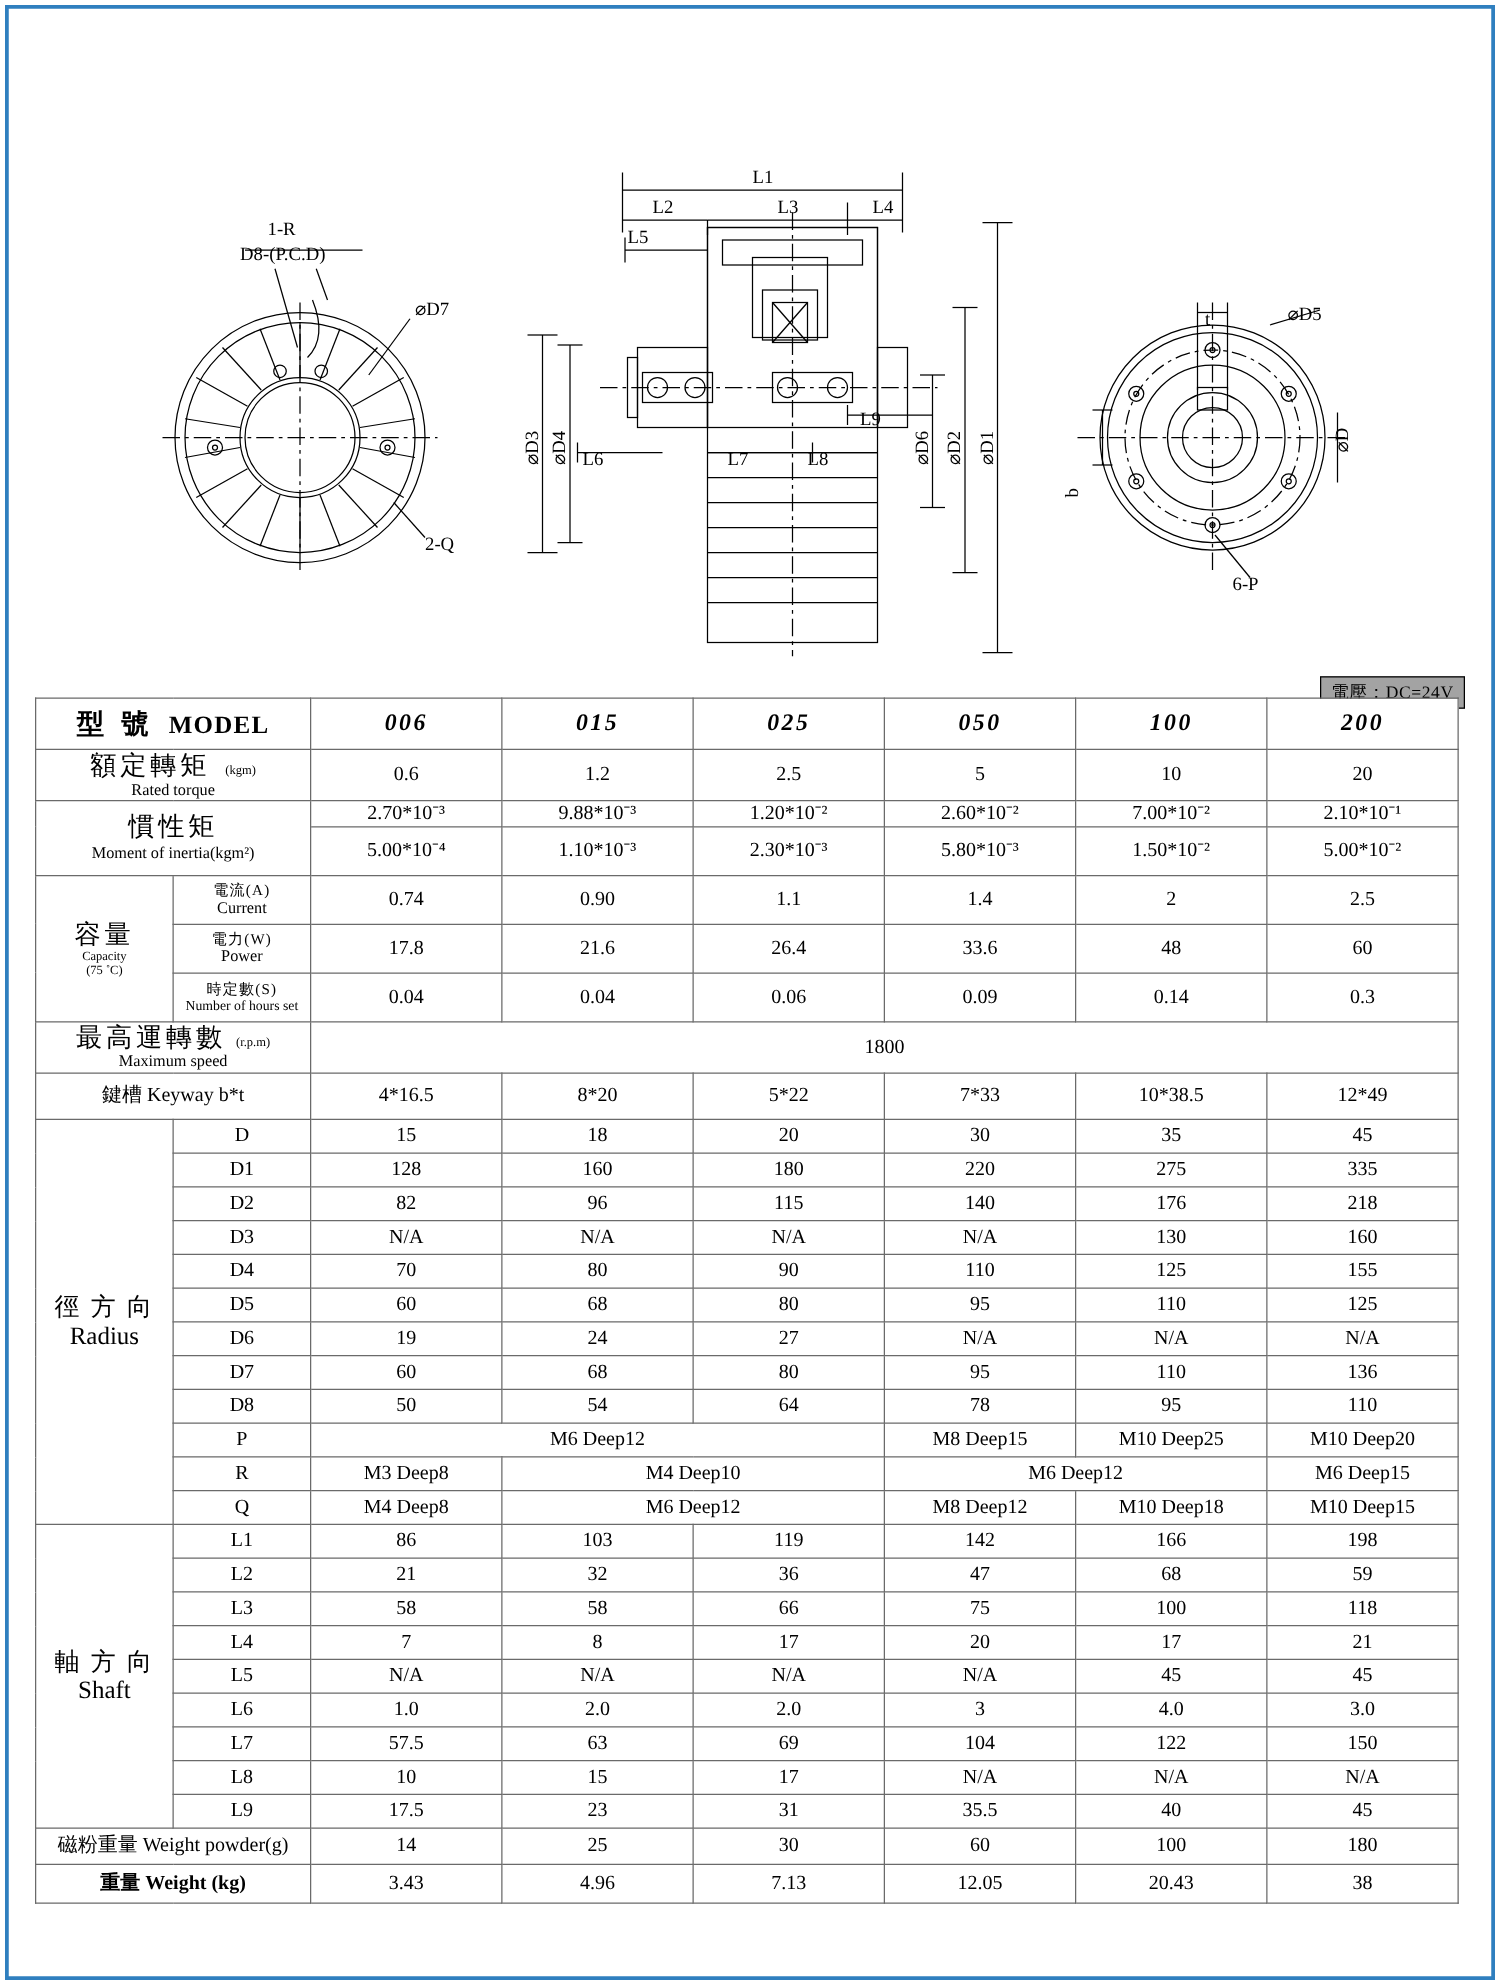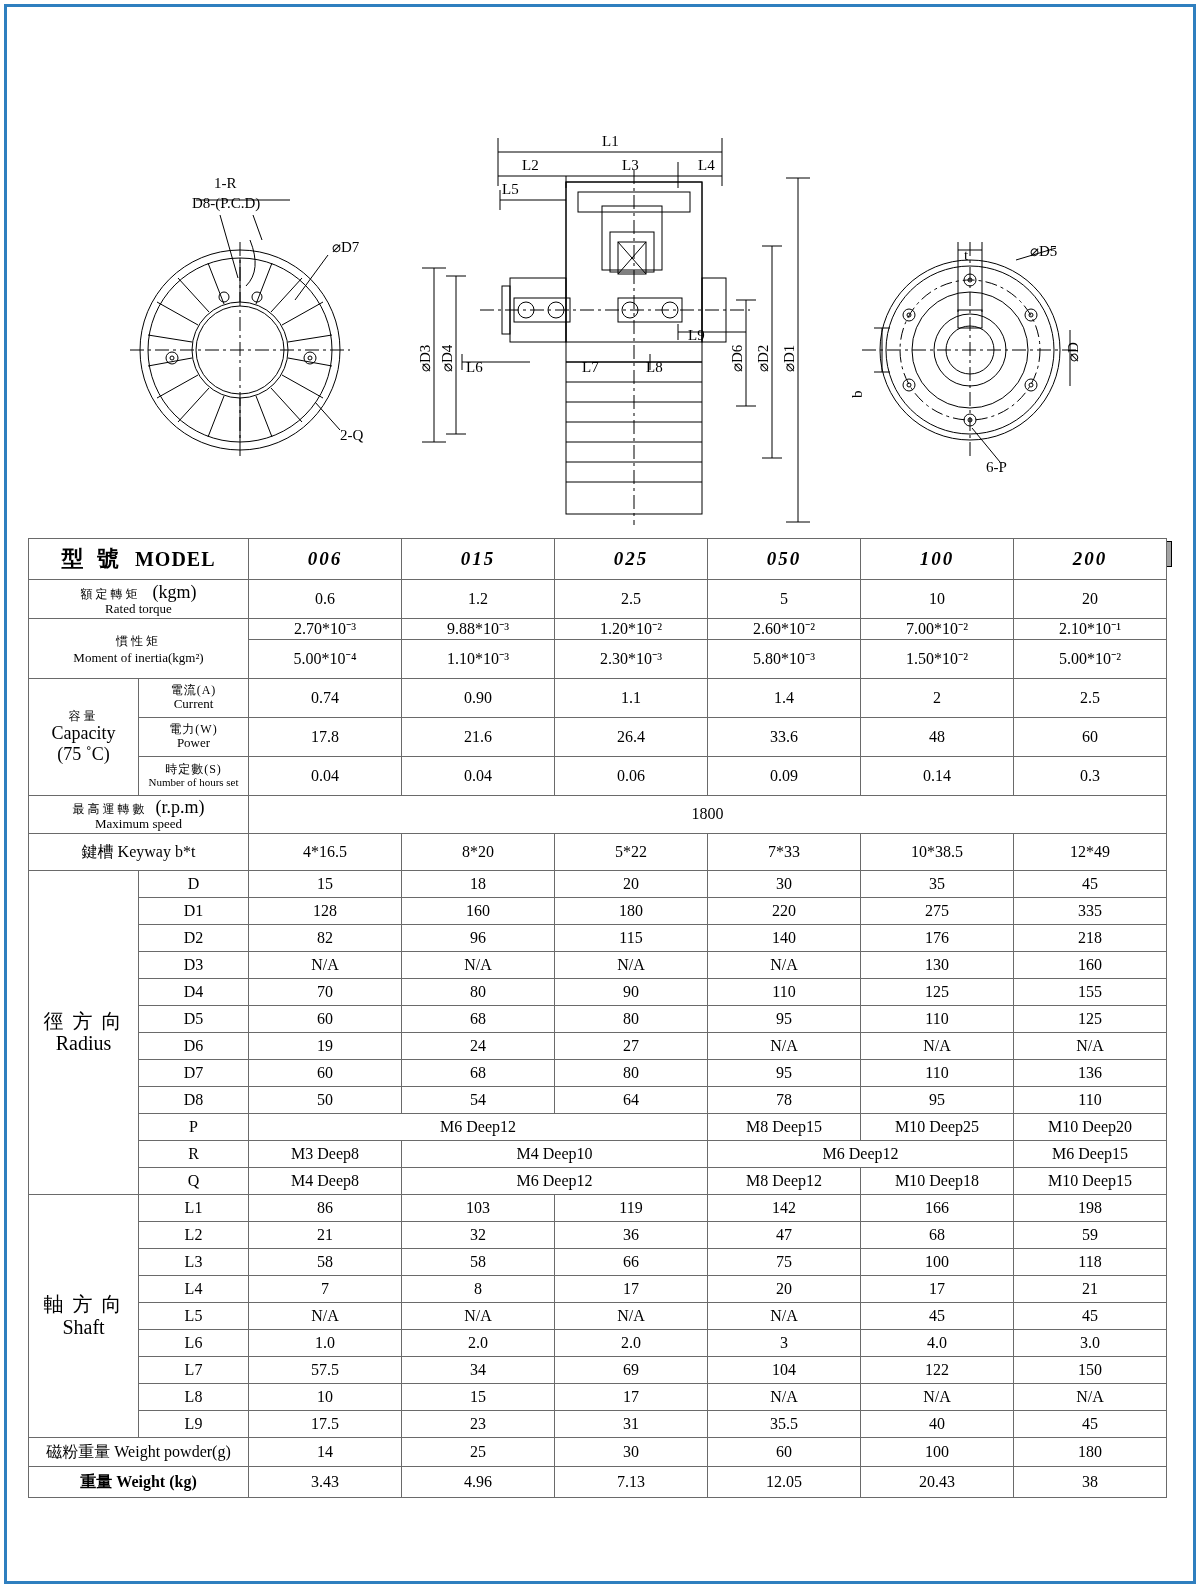--- a/index.html
+++ b/index.html
@@ -26,21 +26,21 @@
   .voltage-badge{
     position:absolute;right:18px;top:512px;
     border:1px solid #000;background:#a3a3a3;
     font-size:14px;padding:3px 8px;
     font-family:"Liberation Serif", serif;
     letter-spacing:0.5px;
     margin-top:19px;
   }
   
   table.spec{
-    position:absolute;left:18px;top:528px;
+    position:absolute;left:18px;top:548px;
     width:1032px;
     border-collapse:collapse;
     font-family:"Liberation Serif", serif;
     font-size:16px;
     table-layout:fixed;
   }
   table.spec td{
     border:1px solid #6a6a6a;
     text-align:center;
     vertical-align:middle;
@@ -48,24 +48,24 @@
     background:#fff;
     line-height:1.12;
   }
   td.hdr{background:#6fa8cf;font-weight:bold;}
   td.lbl{background:#7fb2d6;}
   td.lbl2{background:#9cc6e0;}
   td.shade{background:#cfe0ee;}
   .model-head{font-size:22px;letter-spacing:4px;font-weight:bold;}
   .model-en{font-size:20px;letter-spacing:1px;}
   .model-num{font-size:19px;letter-spacing:2px;font-style:italic;}
-  .cn{font-size:12px;letter-spacing:3px;}
+  .cn{font-size:21px;letter-spacing:3px;}
   .cn-sm{font-size:12px;letter-spacing:1px;}
   .en-sm{font-size:13px;}
-  .en{font-size:18px;}
+  .en{font-size:10px;}
   .twoline{line-height:1.12;}
   .vlabel{font-size:20px;line-height:1.5;letter-spacing:2px;}
 </style>
 </head>
 <body>
 
 <div class="page-border"></div>
 
 <div class="inner">
 
@@ -540,21 +540,21 @@
         <td>1.0</td>
         <td>2.0</td>
         <td>2.0</td>
         <td>3</td>
         <td>4.0</td>
         <td>3.0</td>
       </tr>
       <tr>
         <td style="height:24px">L7</td>
         <td>57.5</td>
-        <td>34</td>
+        <td>63</td>
         <td>69</td>
         <td>104</td>
         <td>122</td>
         <td>150</td>
       </tr>
       <tr>
         <td style="height:24px">L8</td>
         <td>10</td>
         <td>15</td>
         <td>17</td>

